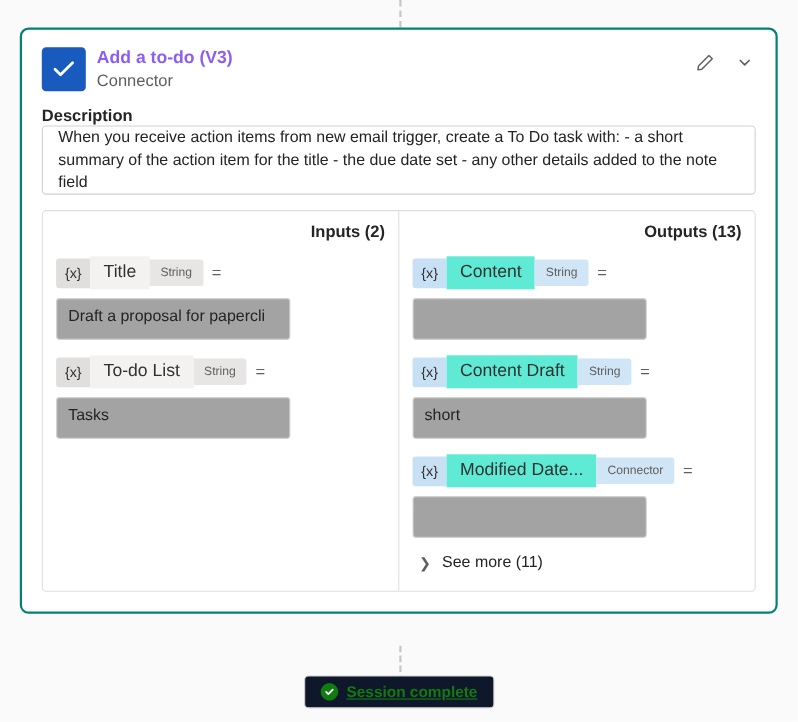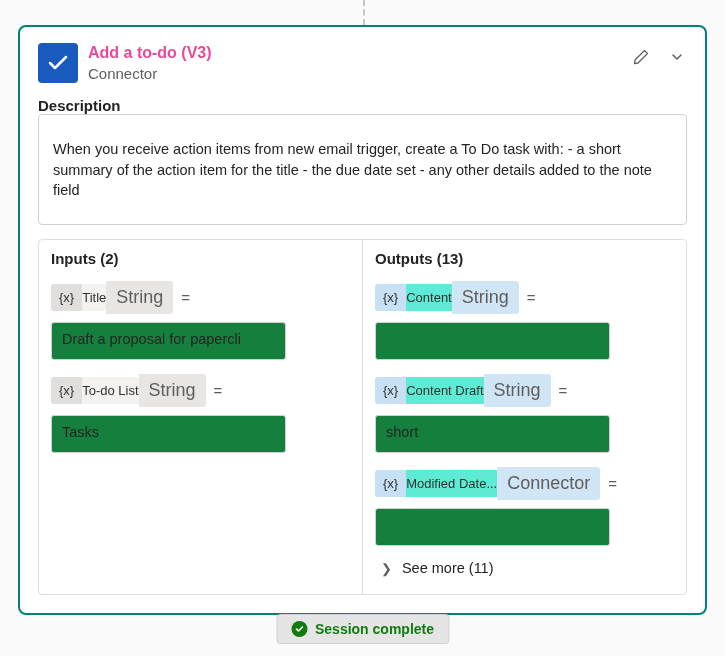--- a/index.html
+++ b/index.html
@@ -42,21 +42,21 @@
     border-radius: 4px;
     display: flex;
     align-items: center;
     justify-content: center;
     flex-shrink: 0;
   }
   .card-titles { flex: 1; }
   .card-title {
     font-size: 16px;
     font-weight: 600;
-    color: #ec4899;
+    color: #8b5cf6;
     line-height: 1.3;
   }
   .card-subtitle {
     font-size: 15px;
     color: #605e5c;
     line-height: 1.3;
   }
   .card-actions {
     display: flex;
     align-items: center;
@@ -71,85 +71,86 @@
   }
   .section-label {
     font-size: 15px;
     font-weight: 600;
     color: #242424;
     margin-bottom: 0;
   }
   .desc-box {
     border: 1px solid #d1d1d1;
     border-radius: 4px;
-    padding: 24px 14px;
+    padding: 0 14px;
     font-size: 14.5px;
     color: #242424;
     line-height: 1.4;
     margin-bottom: 14px;
   }
   .io-row {
     display: flex;
     border: 1px solid #e1dfdd;
     border-radius: 4px;
   }
   .io-col {
     flex: 1;
     padding: 10px 12px 18px 12px;
   }
   .io-col.left { border-right: 1px solid #e1dfdd; }
   .io-title {
     font-size: 15px;
     font-weight: 600;
     color: #242424;
     margin-bottom: 14px;
+    text-align: right;
   }
   .param-group { margin-bottom: 14px; }
   .param-chip {
     display: inline-flex;
     align-items: center;
     margin-bottom: 8px;
   }
   .param-chip.gray .fx { background: #e1dfdd; }
   .param-chip.gray .pname { background: #f3f2f1; }
   .param-chip.gray .ptype { background: #e8e6e4; }
   .param-chip.blue .fx { background: #c7e0f4; }
   .param-chip.blue .pname { background: #5eead4; }
   .param-chip.blue .ptype { background: #d0e5f5; }
   .fx {
     padding: 6px 8px;
     font-size: 13px;
     color: #323130;
     border-radius: 3px 0 0 3px;
   }
   .pname {
-    padding: 6px 0;
-    font-size: 13px;
+    padding: 6px 12px;
+    font-size: 16px;
     color: #323130;
   }
   .ptype {
     padding: 6px 10px;
-    font-size: 18px;
+    font-size: 11px;
     color: #605e5c;
     border-radius: 0 3px 3px 0;
   }
   .eq {
     margin-left: 8px;
     color: #605e5c;
     font-size: 15px;
   }
   .param-value {
     border: 1px solid #d1d1d1;
     border-radius: 3px;
     padding: 8px 10px;
     font-size: 14.5px;
     color: #242424;
-    width: 235px;
+    width: 213px;
     height: 38px;
-    background: #15803d;
+    background: #a3a3a3;
     overflow: hidden;
     white-space: nowrap;
   }
   .see-more {
     display: flex;
     align-items: center;
     gap: 10px;
     font-size: 14.5px;
     color: #242424;
     cursor: pointer;
@@ -158,30 +159,31 @@
   }
   .chevron-r {
     font-size: 13px;
     color: #605e5c;
   }
   .session-badge {
     position: absolute;
     bottom: 12px;
     left: 50%;
     transform: translateX(-50%);
-    background: #e5e5e5;
+    background: #0f172a;
     border: 1px solid #d1d1d1;
     border-radius: 4px;
     padding: 6px 14px;
     display: flex;
     align-items: center;
     gap: 8px;
     font-size: 14px;
     font-weight: 600;
     color: #107c10;
+    text-decoration: underline;
   }
   .check-circle {
     width: 16px; height: 16px;
     background: #107c10;
     border-radius: 50%;
     display: flex; align-items: center; justify-content: center;
   }
 </style>
 </head>
 <body>

